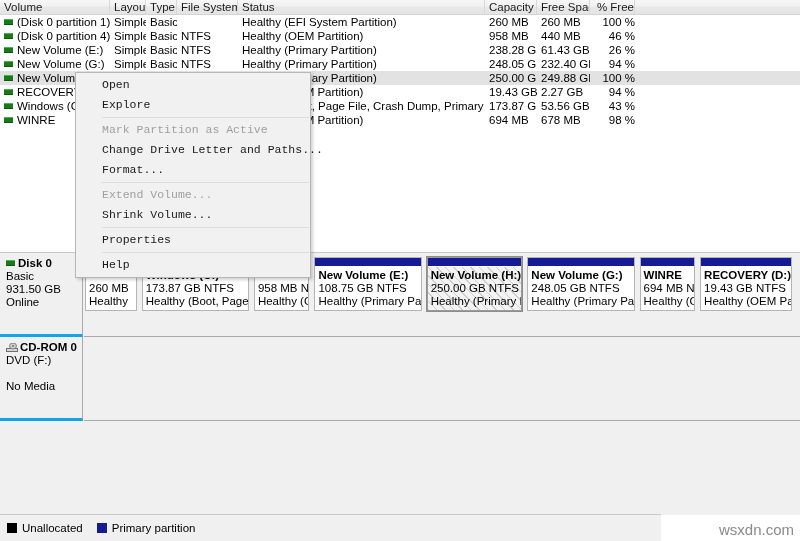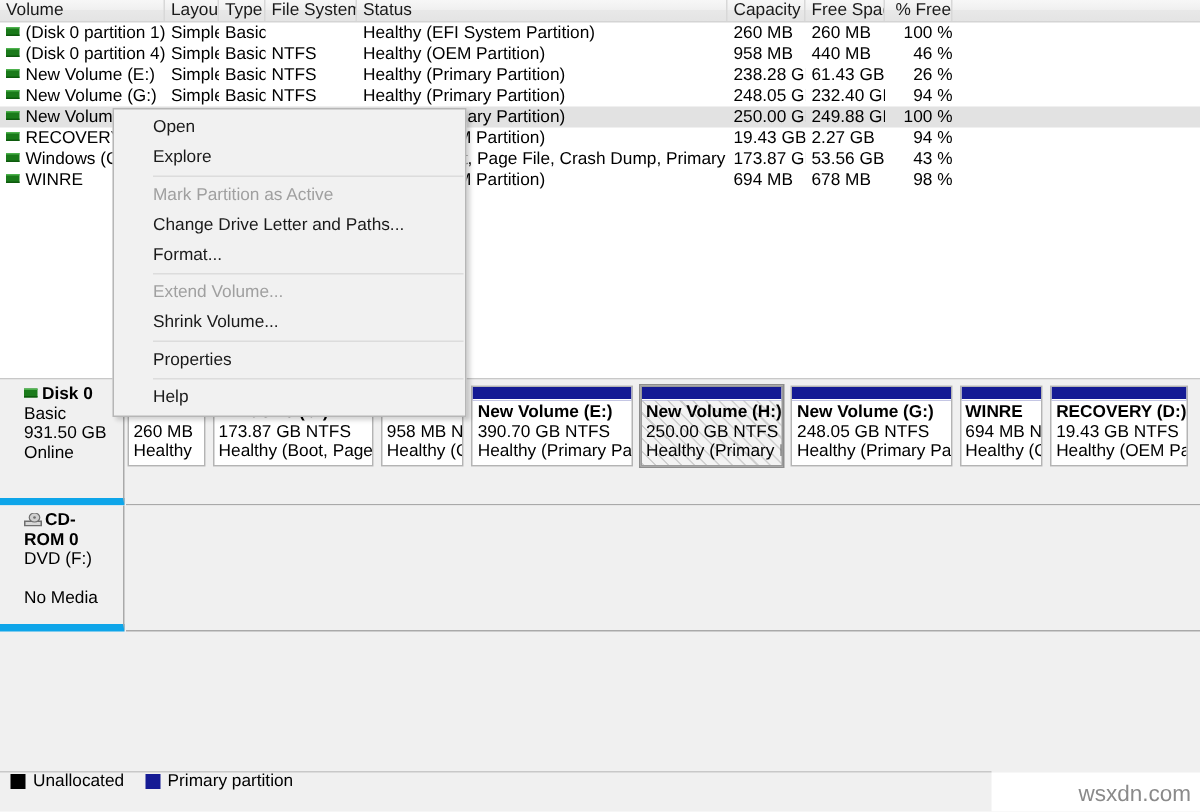--- a/index.html
+++ b/index.html
@@ -41,22 +41,22 @@
   .c-cap{width:52px;}
   .c-free{width:53px;}
   .c-pct{width:45px;text-align:right;}
 
   
   #disk-pane{position:absolute;left:0;top:252px;width:800px;height:262px;
      background:#f0f0f0;border-top:1px solid #c8c8c8;overflow:hidden;}
 
   .disk-row{position:relative;box-sizing:border-box;background:#f0f0f0;}
   .disk-info{position:absolute;left:0;top:0;width:83px;box-sizing:border-box;
-     background:#f0f0f0;border-right:1px solid #a9a9a9;border-bottom:5px solid #0ea5e9;
-     padding:4px 5px 0 16px;font-size:11.5px;line-height:13px;}
+     background:#f0f0f0;border-right:1px solid #a9a9a9;border-bottom:3px solid #0ea5e9;
+     padding:4px 5px 0 6px;font-size:11.5px;line-height:13px;}
   .disk-title{font-weight:bold;}
   .disk-glyph{display:inline-block;width:9px;height:4px;background:#1a7a1a;
      border-top:1px solid #4cb14c;border-bottom:1px solid #0d5a0d;
      vertical-align:middle;margin-right:3px;margin-top:-2px;}
   .cd-glyph{display:inline-block;width:12px;height:9px;vertical-align:-1px;margin-right:2px;}
 
   .disk-strip{position:absolute;left:84px;top:0;right:0;box-sizing:border-box;
      background:#f0f0f0;border-bottom:1px solid #a9a9a9;padding:4px 3px 0 1px;}
   .parts{display:flex;height:54px;}
   .part{position:relative;box-sizing:border-box;background:#ffffff;
@@ -71,33 +71,33 @@
          rgba(255,255,255,0) 1px, rgba(255,255,255,0) 6px),
        #f3f3f3;}
   .part.selected .ptxt{background:transparent;}
 
   .cd-strip{position:absolute;left:84px;top:0;right:0;bottom:0;
      background:#f0f0f0;border-bottom:1px solid #a9a9a9;}
 
   
   #legend{position:absolute;left:0;top:514px;width:661px;height:27px;
      box-sizing:border-box;background:#f0f0f0;border-top:1px solid #c8c8c8;
-     display:flex;align-items:flex-start;padding-left:7px;font-size:11.5px;}
+     display:flex;align-items:center;padding-left:7px;font-size:11.5px;}
   .sw{display:inline-block;width:10px;height:10px;margin-right:5px;vertical-align:-1px;}
   .sw-unalloc{background:#000000;}
   .sw-primary{background:#151b94;}
   .leg-item{display:flex;align-items:center;margin-right:14px;}
   #watermark{position:absolute;right:6px;top:521px;font-size:15px;color:#8a8a8a;}
 
   
   #ctxmenu{position:absolute;left:75px;top:72px;width:234px;
      background:#f1f1f1;border:1px solid #b6b6b6;
      box-shadow:2px 2px 3px rgba(0,0,0,0.18);
      padding:2px 0;font-size:11.5px;z-index:50;}
-  .mi{height:20px;line-height:20px;padding-left:26px;white-space:nowrap;color:#1a1a1a;}
+  .mi{height:20px;line-height:20px;padding-left:26px;white-space:nowrap;color:#1a1a1a;font-family:Liberation Mono, monospace;}
   .mi.disabled{color:#a0a0a0;}
   .msep{height:1px;background:#dcdcdc;margin:2px 1px 2px 26px;}
 </style>
 </head>
 <body>
 
 <div id="app">
 
   <div id="volume-pane">
     <div class="hdr-row">
@@ -227,21 +227,21 @@
                 <div class="ptxt">
                   <div style="height: 13px;"></div>
                   <div>958 MB NTI</div>
                   <div>Healthy (OI</div>
                 </div>
               </div>
               <div class="part" style="width: 112px;">
                 <div class="bar"></div>
                 <div class="ptxt">
                   <div class="pname">New Volume  (E:)</div>
-                  <div>390.70 GB NTFS</div>
+                  <div>108.75 GB NTFS</div>
                   <div>Healthy (Primary Partit</div>
                 </div>
               </div>
               <div class="part selected" style="width: 100px;">
                 <div class="bar"></div>
                 <div class="ptxt">
                   <div class="pname">New Volume  (H:)</div>
                   <div>250.00 GB NTFS</div>
                   <div>Healthy (Primary Partiti</div>
                 </div>

